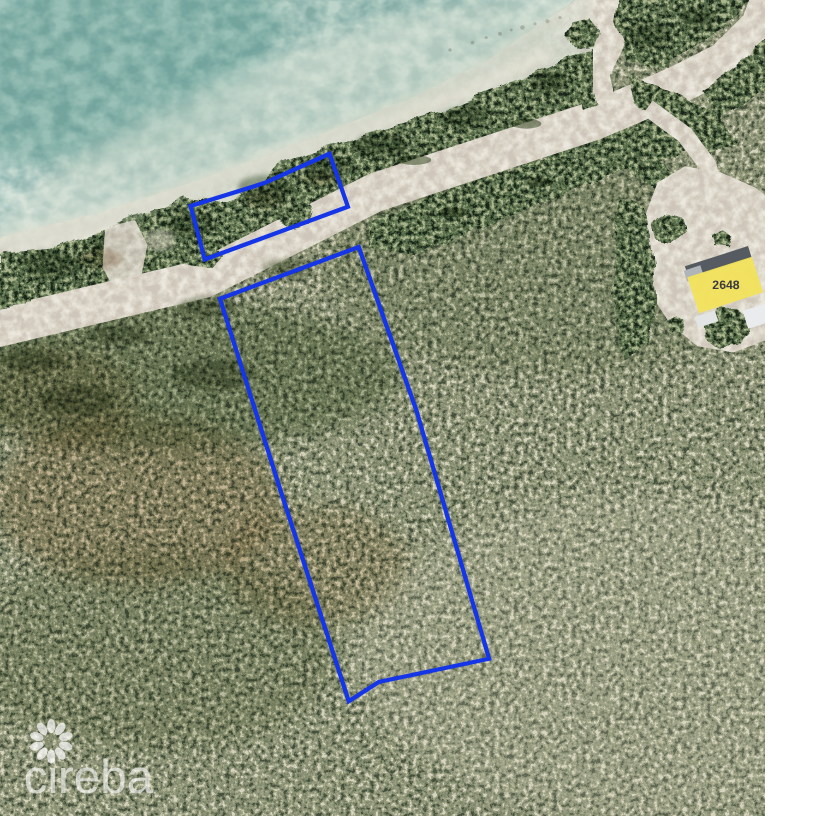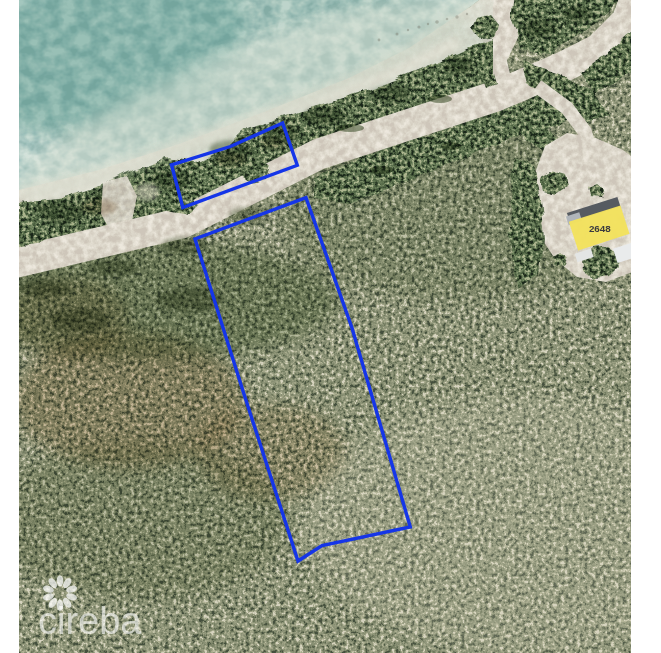--- a/index.html
+++ b/index.html
@@ -1,16 +1,16 @@
 <!DOCTYPE html>
 <html><head>
 <meta charset="utf-8">
 <style>
 html,body{margin:0;padding:0;background:#ffffff;}
-#map{position:relative;width:612px;height:653px;overflow:hidden;font-family:"Liberation Sans",sans-serif;padding-left:19px;}
+#map{position:relative;width:612px;height:653px;overflow:hidden;font-family:"Liberation Sans",sans-serif;}
 </style>
 </head>
 <body>
 <div id="map">
 <svg width="661" height="653" viewBox="0 0 661 653" xmlns="http://www.w3.org/2000/svg">
 <defs>
 <filter id="fveg" color-interpolation-filters="sRGB" x="-5%" y="-5%" width="110%" height="110%">
 <feTurbulence type="fractalNoise" baseFrequency="0.26" numOctaves="5" seed="17" result="n"></feTurbulence>
 <feColorMatrix in="n" type="matrix" values="2.2 0 0 0 -0.6  2.2 0 0 0 -0.6  2.2 0 0 0 -0.6  0 0 0 0 1" result="g"></feColorMatrix>
 <feComponentTransfer in="g" result="tex0">

